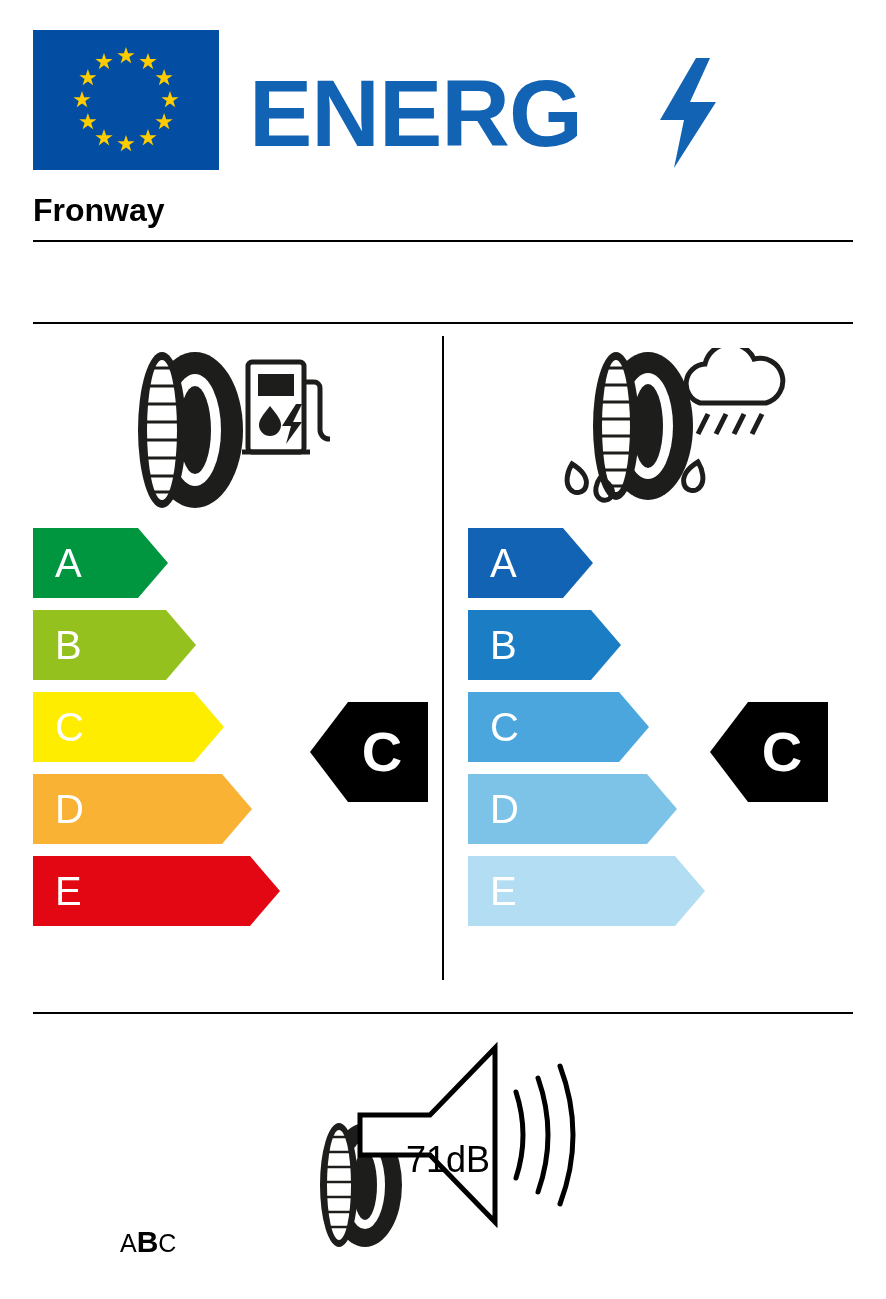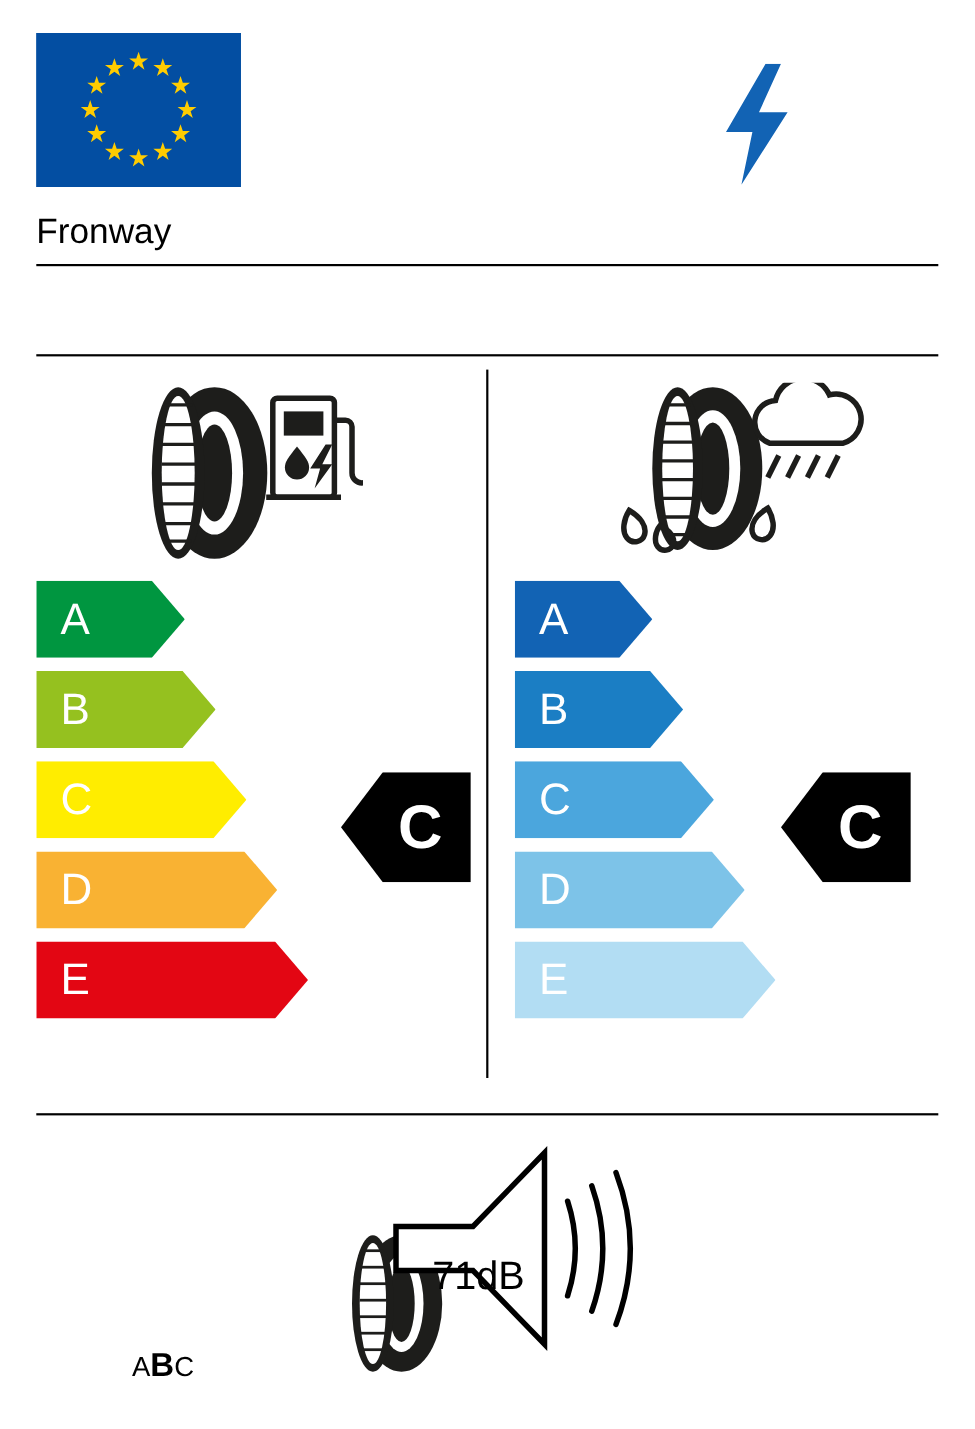--- a/index.html
+++ b/index.html
@@ -41,21 +41,21 @@
     position: absolute;
     left: 625px; top: 28px;
     width: 60px; height: 110px;
   }
 
   
   .brand {
     position: absolute;
     left: 33px; top: 192px;
     font-size: 32px;
-    font-weight: normal;
+    font-weight: bold;
     letter-spacing: 0px;
   }
   .rule {
     position: absolute;
     background: #000;
     height: 2px;
   }
   .rule-1 { left: 33px; top: 240px; width: 820px; }
   .rule-2 { left: 33px; top: 322px; width: 820px; }
   .rule-3 { left: 33px; top: 1012px; width: 820px; }
@@ -123,21 +123,21 @@
   }
 
   
   .noise {
     position: absolute;
     left: 280px; top: 1040px;
     width: 330px; height: 230px;
   }
   .noise-db {
     position: absolute;
-    left: 95px; top: 102px;
+    left: 108px; top: 102px;
     width: 120px;
     text-align: center;
     font-size: 36px;
     line-height: 1;
   }
   .noise-class {
     position: absolute;
     left: 120px; top: 1225px;
     width: 180px;
     text-align: left;
@@ -191,20 +191,21 @@
               <polygon points="0,-9 2.1,-2.8 8.6,-2.8 3.3,1.1 5.3,7.3 0,3.4 -5.3,7.3 -3.3,1.1 -8.6,-2.8 -2.1,-2.8"></polygon>
             </g>
           <g transform="rotate(330) translate(0,-44) rotate(-330)">
               <polygon points="0,-9 2.1,-2.8 8.6,-2.8 3.3,1.1 5.3,7.3 0,3.4 -5.3,7.3 -3.3,1.1 -8.6,-2.8 -2.1,-2.8"></polygon>
             </g>
         </g>
       </g>
     </svg>
   </div>
 
+  <div class="energ-word">ENERG</div>
 
   <div class="energ-bolt">
     <svg width="60" height="110" viewBox="0 0 60 110" aria-hidden="true">
       <polygon points="38,0 2,62 26,62 16,110 58,44 32,44 52,0" fill="#1263b4"></polygon>
     </svg>
   </div>
 </div>
 
 <div class="brand">Fronway</div>
 <div class="rule rule-1"></div>

